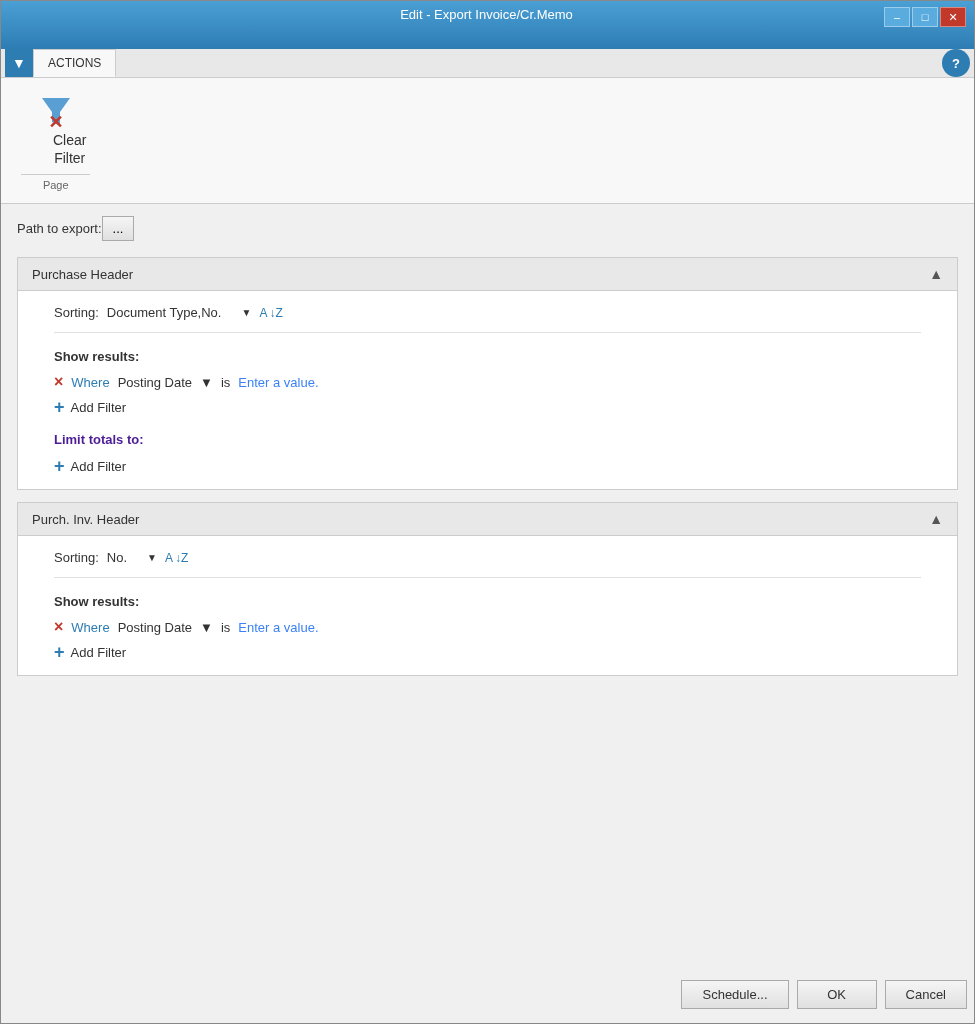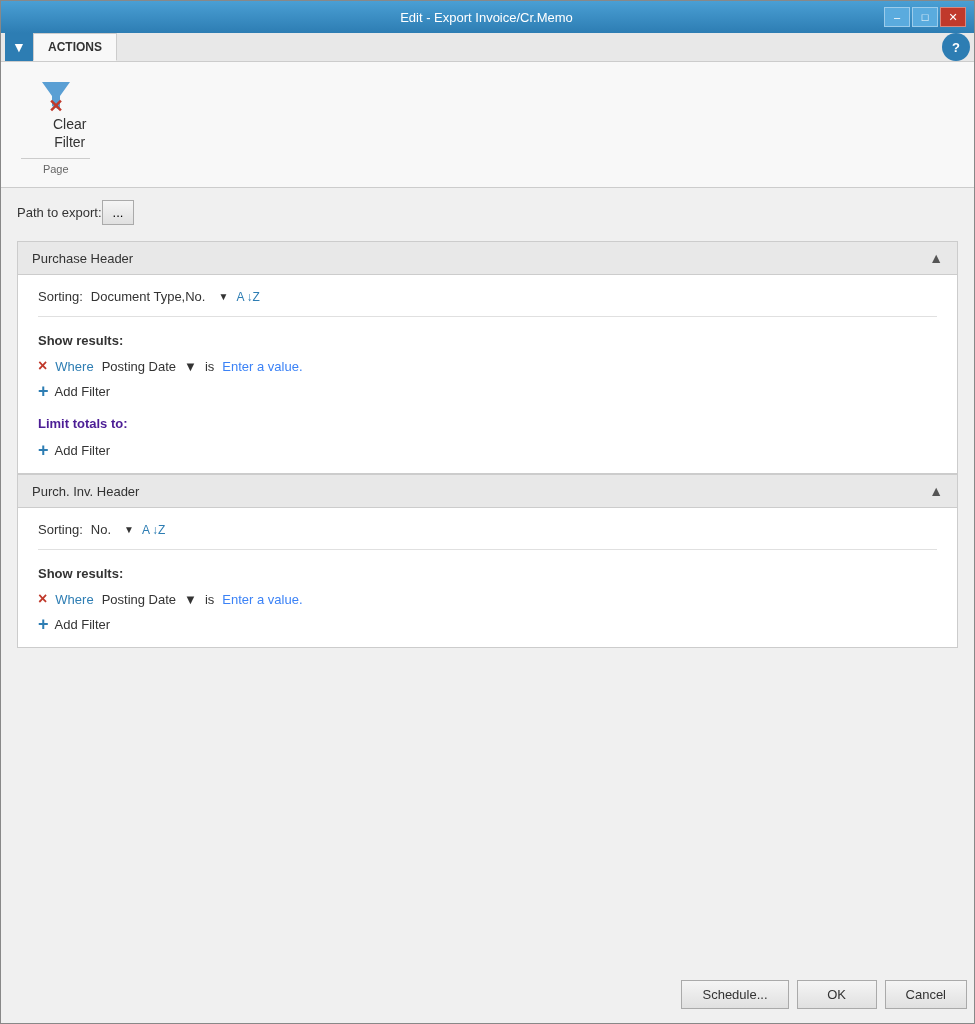--- a/index.html
+++ b/index.html
@@ -11,24 +11,23 @@
       border: 1px solid #888;
       display: flex;
       flex-direction: column;
       background: #f0f0f0;
     }
 
     .title-bar {
       background: linear-gradient(to bottom, #4a9fd4, #2d7db3);
       color: white;
       display: flex;
-      align-items: center;
       justify-content: space-between;
       padding: 6px 8px;
-      height: 32px;
+      height: 48px;
     }
 
     .title-bar-title {
       flex: 1;
       text-align: center;
       font-size: 13px;
       font-weight: normal;
     }
 
     .title-bar-controls {
@@ -75,21 +74,21 @@
       cursor: pointer;
       font-size: 14px;
       display: flex;
       align-items: center;
       justify-content: center;
     }
 
     .ribbon-tab {
       padding: 6px 14px;
       font-size: 12px;
-      font-weight: bold;
+      font-weight: normal;
       color: #333;
       cursor: pointer;
       border: 1px solid transparent;
       background: transparent;
     }
 
     .ribbon-tab.active {
       background: #f8f8f8;
       border-color: #ccc;
       border-bottom-color: #f8f8f8;
@@ -197,20 +196,21 @@
       border: 1px solid #aaa;
       background: linear-gradient(to bottom, #f5f5f5, #e0e0e0);
       cursor: pointer;
       font-size: 13px;
     }
 
     
     .section {
       border: 1px solid #ccc;
       background: white;
+      margin-bottom: 12px;
     }
 
     .section-header {
       background: #e8e8e8;
       padding: 8px 14px;
       display: flex;
       align-items: center;
       justify-content: space-between;
       border-bottom: 1px solid #ccc;
     }
@@ -223,41 +223,41 @@
 
     .section-collapse {
       background: none;
       border: none;
       cursor: pointer;
       font-size: 14px;
       color: #555;
     }
 
     .section-body {
-      padding: 14px 20px;
+      padding: 14px 36px;
     }
 
     .sorting-row {
       display: flex;
       align-items: center;
       gap: 8px;
       margin-bottom: 16px;
       padding-bottom: 12px;
       border-bottom: 1px solid #e0e0e0;
     }
 
     .sorting-label {
       font-size: 13px;
       color: #333;
     }
 
     .sort-dropdown {
       display: flex;
       align-items: center;
-      gap: 13px;
+      gap: 20px;
       cursor: pointer;
     }
 
     .sort-value {
       font-size: 13px;
       color: #333;
     }
 
     .dropdown-arrow {
       font-size: 10px;

